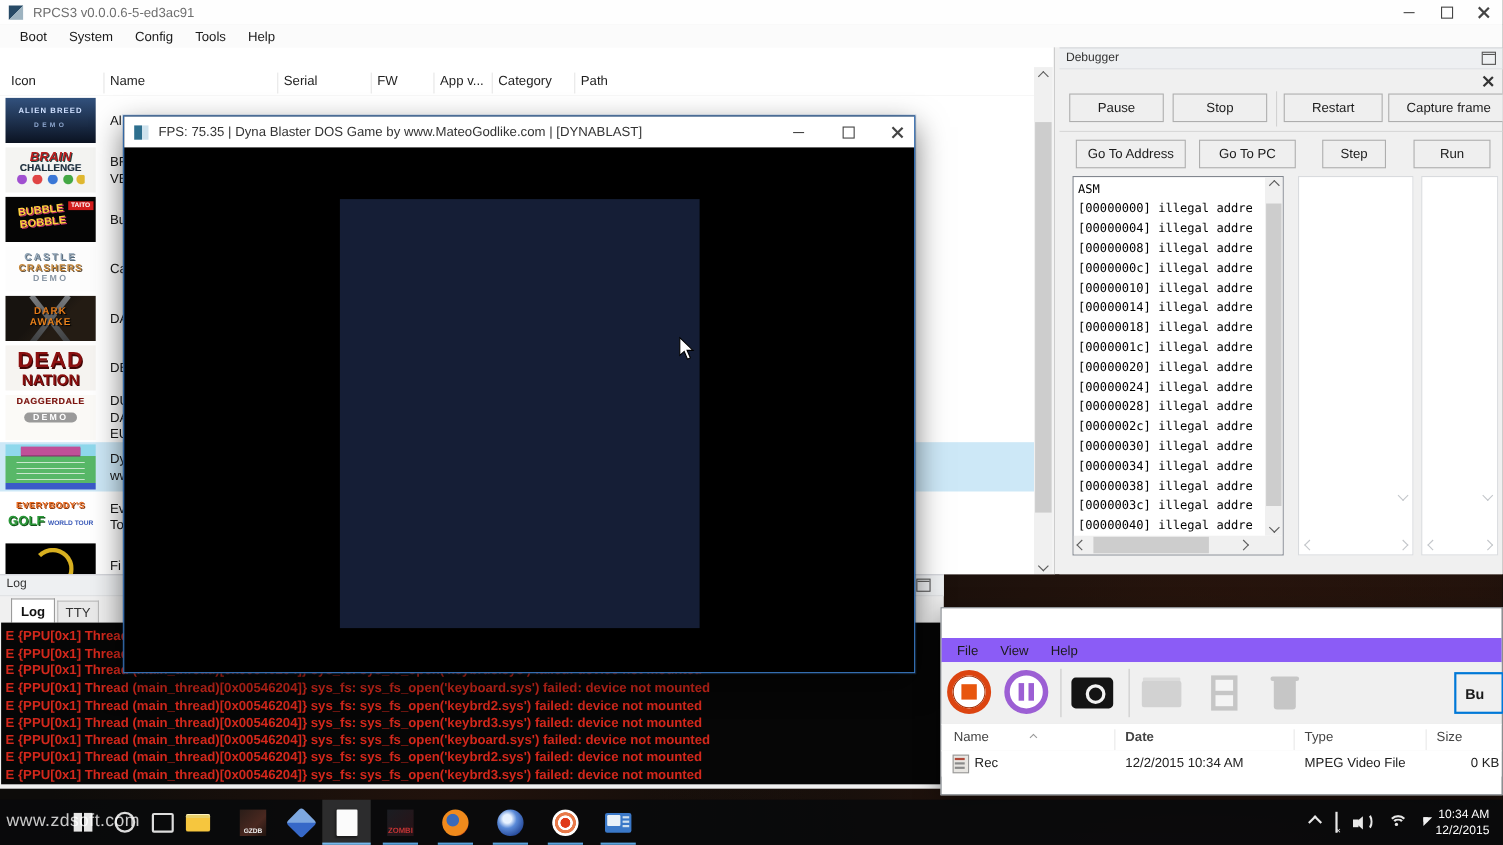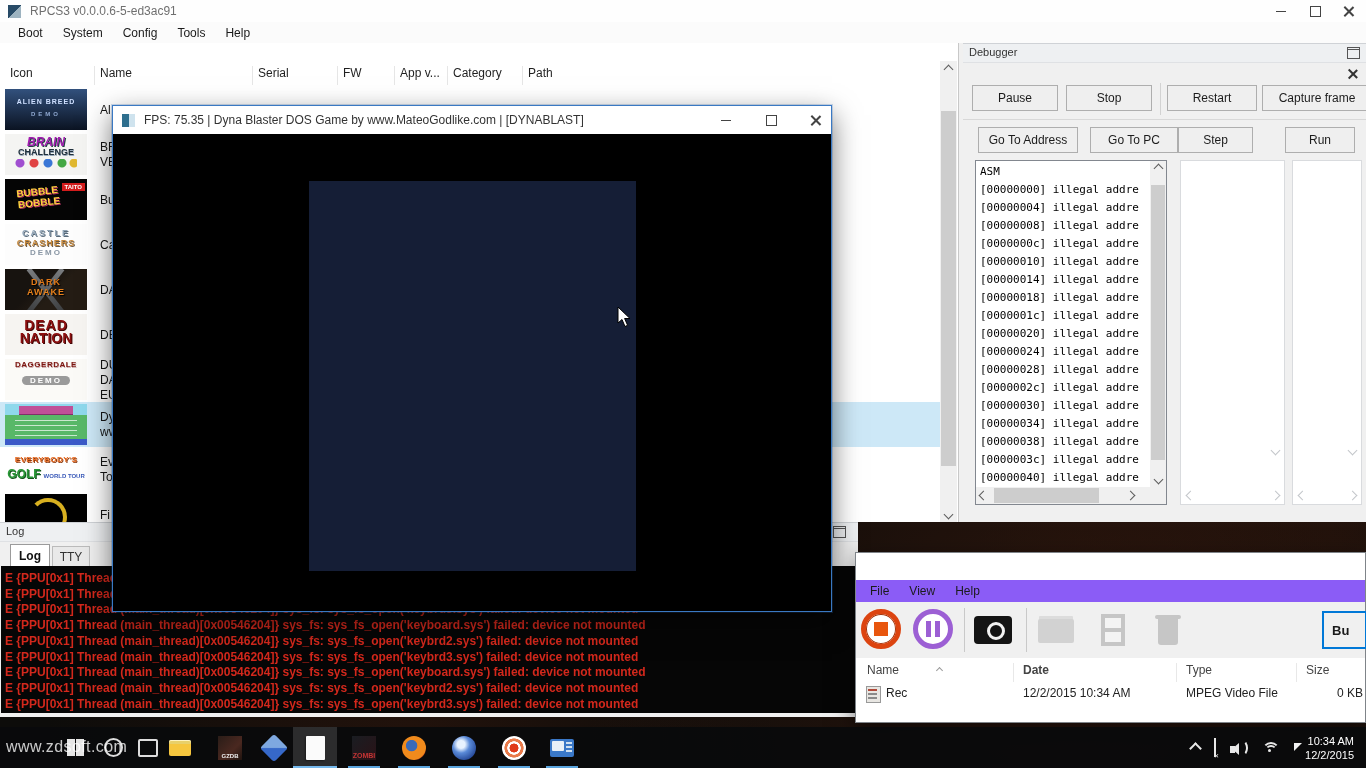--- a/index.html
+++ b/index.html
@@ -42,21 +42,21 @@
   .g-row{position:relative;width:940px;height:45px;background:#fff;}
   .g-row.sel{background:#cde8f7;}
   .g-name{position:absolute;left:100px;top:50%;transform:translateY(-50%);font-size:12px;color:#151515;line-height:15px;white-space:pre-line;}
   .cov{position:absolute;left:5px;top:2px;width:82px;height:41px;overflow:hidden;text-align:center;}
   .cov span{display:block;font-weight:bold;}
   
   .alien-breed-cover{background:linear-gradient(180deg,#32517d,#0b1322);}
   .alien-breed-cover .l1{margin-top:9px;font-size:7px;color:#cfe0ff;letter-spacing:1px;}
   .alien-breed-cover .l2{font-size:6px;color:#8fa8d0;letter-spacing:3px;margin-top:6px;}
   .brain-challenge-cover{background:#f4f4f2;}
-  .brain-challenge-cover .l1{font-size:12px;font-style:italic;color:#a21caf;text-shadow:1px 1px 0 #244;margin-top:1px;}
+  .brain-challenge-cover .l1{font-size:12px;font-style:italic;color:#b91c1c;text-shadow:1px 1px 0 #244;margin-top:1px;}
   .brain-challenge-cover .l2{font-size:9px;color:#20303c;margin-top:-2px;text-shadow:0.5px 0.5px 0 #9ab;}
   .brain-challenge-cover::after{content:"";display:block;margin:2px auto 0;width:62px;height:9px;
     background:radial-gradient(circle 4px at 5px 4px,#a04fd0 4px,transparent 5px),
       radial-gradient(circle 4px at 19px 4px,#e04444 4px,transparent 5px),
       radial-gradient(circle 4px at 33px 4px,#3a77d6 4px,transparent 5px),
       radial-gradient(circle 4px at 47px 4px,#44a844 4px,transparent 5px),
       radial-gradient(circle 4px at 59px 4px,#e0b830 4px,transparent 5px);}
   .bubble-bobble-cover{background:#050505;}
   .bubble-bobble-cover .l1{font-size:10px;color:#ffd23f;margin:7px 0 0 -18px;transform:rotate(-6deg);text-shadow:1px 1px 0 #c2356a;}
   .bubble-bobble-cover .l2{font-size:10px;color:#ffd23f;margin-left:-14px;transform:rotate(-6deg);text-shadow:1px 1px 0 #c2356a;}
@@ -64,21 +64,21 @@
   .castle-crashers-cover{background:#fdfdfd;}
   .castle-crashers-cover .l1{font-size:9px;color:#8fa3b5;letter-spacing:2px;margin-top:4px;text-shadow:1px 1px 0 #5a6a78;}
   .castle-crashers-cover .l2{font-size:9px;color:#c5873a;letter-spacing:1px;text-shadow:1px 1px 0 #6a5a48;}
   .castle-crashers-cover .l3{font-size:8px;color:#8a97a5;letter-spacing:2px;}
   .dark-awake-cover{background:linear-gradient(135deg,#17130f 40%,#241c14 60%);position:relative;}
   .dark-awake-cover::before,.dark-awake-cover::after{content:"";position:absolute;left:38px;top:-6px;width:5px;height:55px;background:linear-gradient(180deg,#7a7d80,#3c3e40);}
   .dark-awake-cover::before{transform:rotate(38deg);} .dark-awake-cover::after{transform:rotate(-38deg);}
   .dark-awake-cover .l1{position:relative;z-index:1;font-size:9px;color:#e07818;margin-top:8px;letter-spacing:1px;text-shadow:1px 1px 1px #000;}
   .dark-awake-cover .l2{position:relative;z-index:1;font-size:9px;color:#e8821c;letter-spacing:1px;text-shadow:1px 1px 1px #000;}
   .dead-nation-cover{background:#f6f4f1;}
-  .dead-nation-cover .l1{font-size:14px;color:#8c1010;margin-top:3px;letter-spacing:1px;text-shadow:1px 1px 0 #420505;}
+  .dead-nation-cover .l1{font-size:20px;color:#8c1010;margin-top:3px;letter-spacing:1px;text-shadow:1px 1px 0 #420505;}
   .dead-nation-cover .l2{font-size:14px;color:#8c1010;margin-top:-3px;letter-spacing:0;text-shadow:1px 1px 0 #420505;}
   .daggerdale-cover{background:#fbfaf7;}
   .daggerdale-cover .l1{font-size:8px;color:#7c150f;margin-top:1px;letter-spacing:.5px;text-shadow:.5px .5px 0 #caa;}
   .daggerdale-cover .l2{display:inline-block;font-size:8px;color:#fff;background:#9a9a9a;border-radius:6px;padding:0 8px;margin-top:4px;letter-spacing:2px;}
   .dyna-blaster-cover{background:linear-gradient(180deg,#8fd8ec 0 26%,#58b868 26% 86%,#3b5ac8 86% 100%);position:relative;}
   .dyna-blaster-cover::before{content:"";position:absolute;left:14px;top:2px;width:54px;height:8px;background:#c05098;box-shadow:0 1px 0 #803068;}
   .dyna-blaster-cover::after{content:"";position:absolute;left:10px;top:16px;width:62px;height:18px;
     background:repeating-linear-gradient(180deg,rgba(255,255,255,.85) 0 1px,transparent 1px 5px);opacity:.8;}
   .everybodys-golf-cover{background:#fff;}
   .everybodys-golf-cover .l1{font-size:8px;color:#e86a20;margin-top:6px;letter-spacing:.5px;text-shadow:1px 1px 0 #8a3a10;}
@@ -97,21 +97,21 @@
   
   #debugger{left:963px;top:43px;width:403px;height:479px;background:#f0f0f0;overflow:hidden;}
   #dbg-close{position:absolute;right:6px;top:24px;width:14px;height:14px;}
   #dbg-close::before,#dbg-close::after{content:"";position:absolute;left:6px;top:1px;width:1.5px;height:12px;background:#333;}
   #dbg-close::before{transform:rotate(45deg);} #dbg-close::after{transform:rotate(-45deg);}
   .dbtn{position:absolute;height:26px;background:#efefef;border:1px solid #aeaeae;font-size:12px;color:#1c1c1c;
     display:flex;align-items:center;justify-content:center;box-sizing:border-box;font-family:"Liberation Sans",sans-serif;}
   #dbg-r1 .dbtn:nth-child(1){left:9px;width:86px;} #dbg-r1 .dbtn:nth-child(2){left:103px;width:86px;}
   #dbg-r1 .dbtn:nth-child(3){left:204px;width:90px;} #dbg-r1 .dbtn:nth-child(4){left:299px;width:110px;}
   #dbg-r2 .dbtn:nth-child(1){left:15px;width:100px;} #dbg-r2 .dbtn:nth-child(2){left:127px;width:88px;}
-  #dbg-r2 .dbtn:nth-child(3){left:215px;width:75px;} #dbg-r2 .dbtn:nth-child(4){left:322px;width:70px;}
+  #dbg-r2 .dbtn:nth-child(3){left:239px;width:58px;} #dbg-r2 .dbtn:nth-child(4){left:322px;width:70px;}
   #dbg-sep1{left:197px;top:40px;width:0;height:32px;border-left:1px solid #d2d2d2;}
   #dbg-hsep{left:0;top:76px;width:403px;height:0;border-top:1px solid #d8d8d8;}
   #asm-box{left:12px;top:117px;width:192px;height:345px;background:#fff;border:1px solid #82878f;box-sizing:border-box;overflow:hidden;}
   #asm-lines{position:absolute;left:4px;top:2px;font-family:"DejaVu Sans Mono",monospace;font-size:11px;line-height:18px;color:#000;white-space:pre;}
   #asm-vscroll{position:absolute;right:0;top:0;width:16px;height:326px;background:#f0f0f0;}
   #asm-hscroll{position:absolute;left:0;bottom:0;width:190px;height:17px;background:#f0f0f0;}
   .blank-panel{top:117px;height:345px;background:#fff;border:1px solid #d9dbde;box-sizing:border-box;}
   
   #log-panel{left:0;top:522px;width:858px;height:195px;background:#f0f0f0;}
   .tab{position:absolute;top:0;height:22px;font-size:12px;display:flex;align-items:center;justify-content:center;box-sizing:border-box;}

